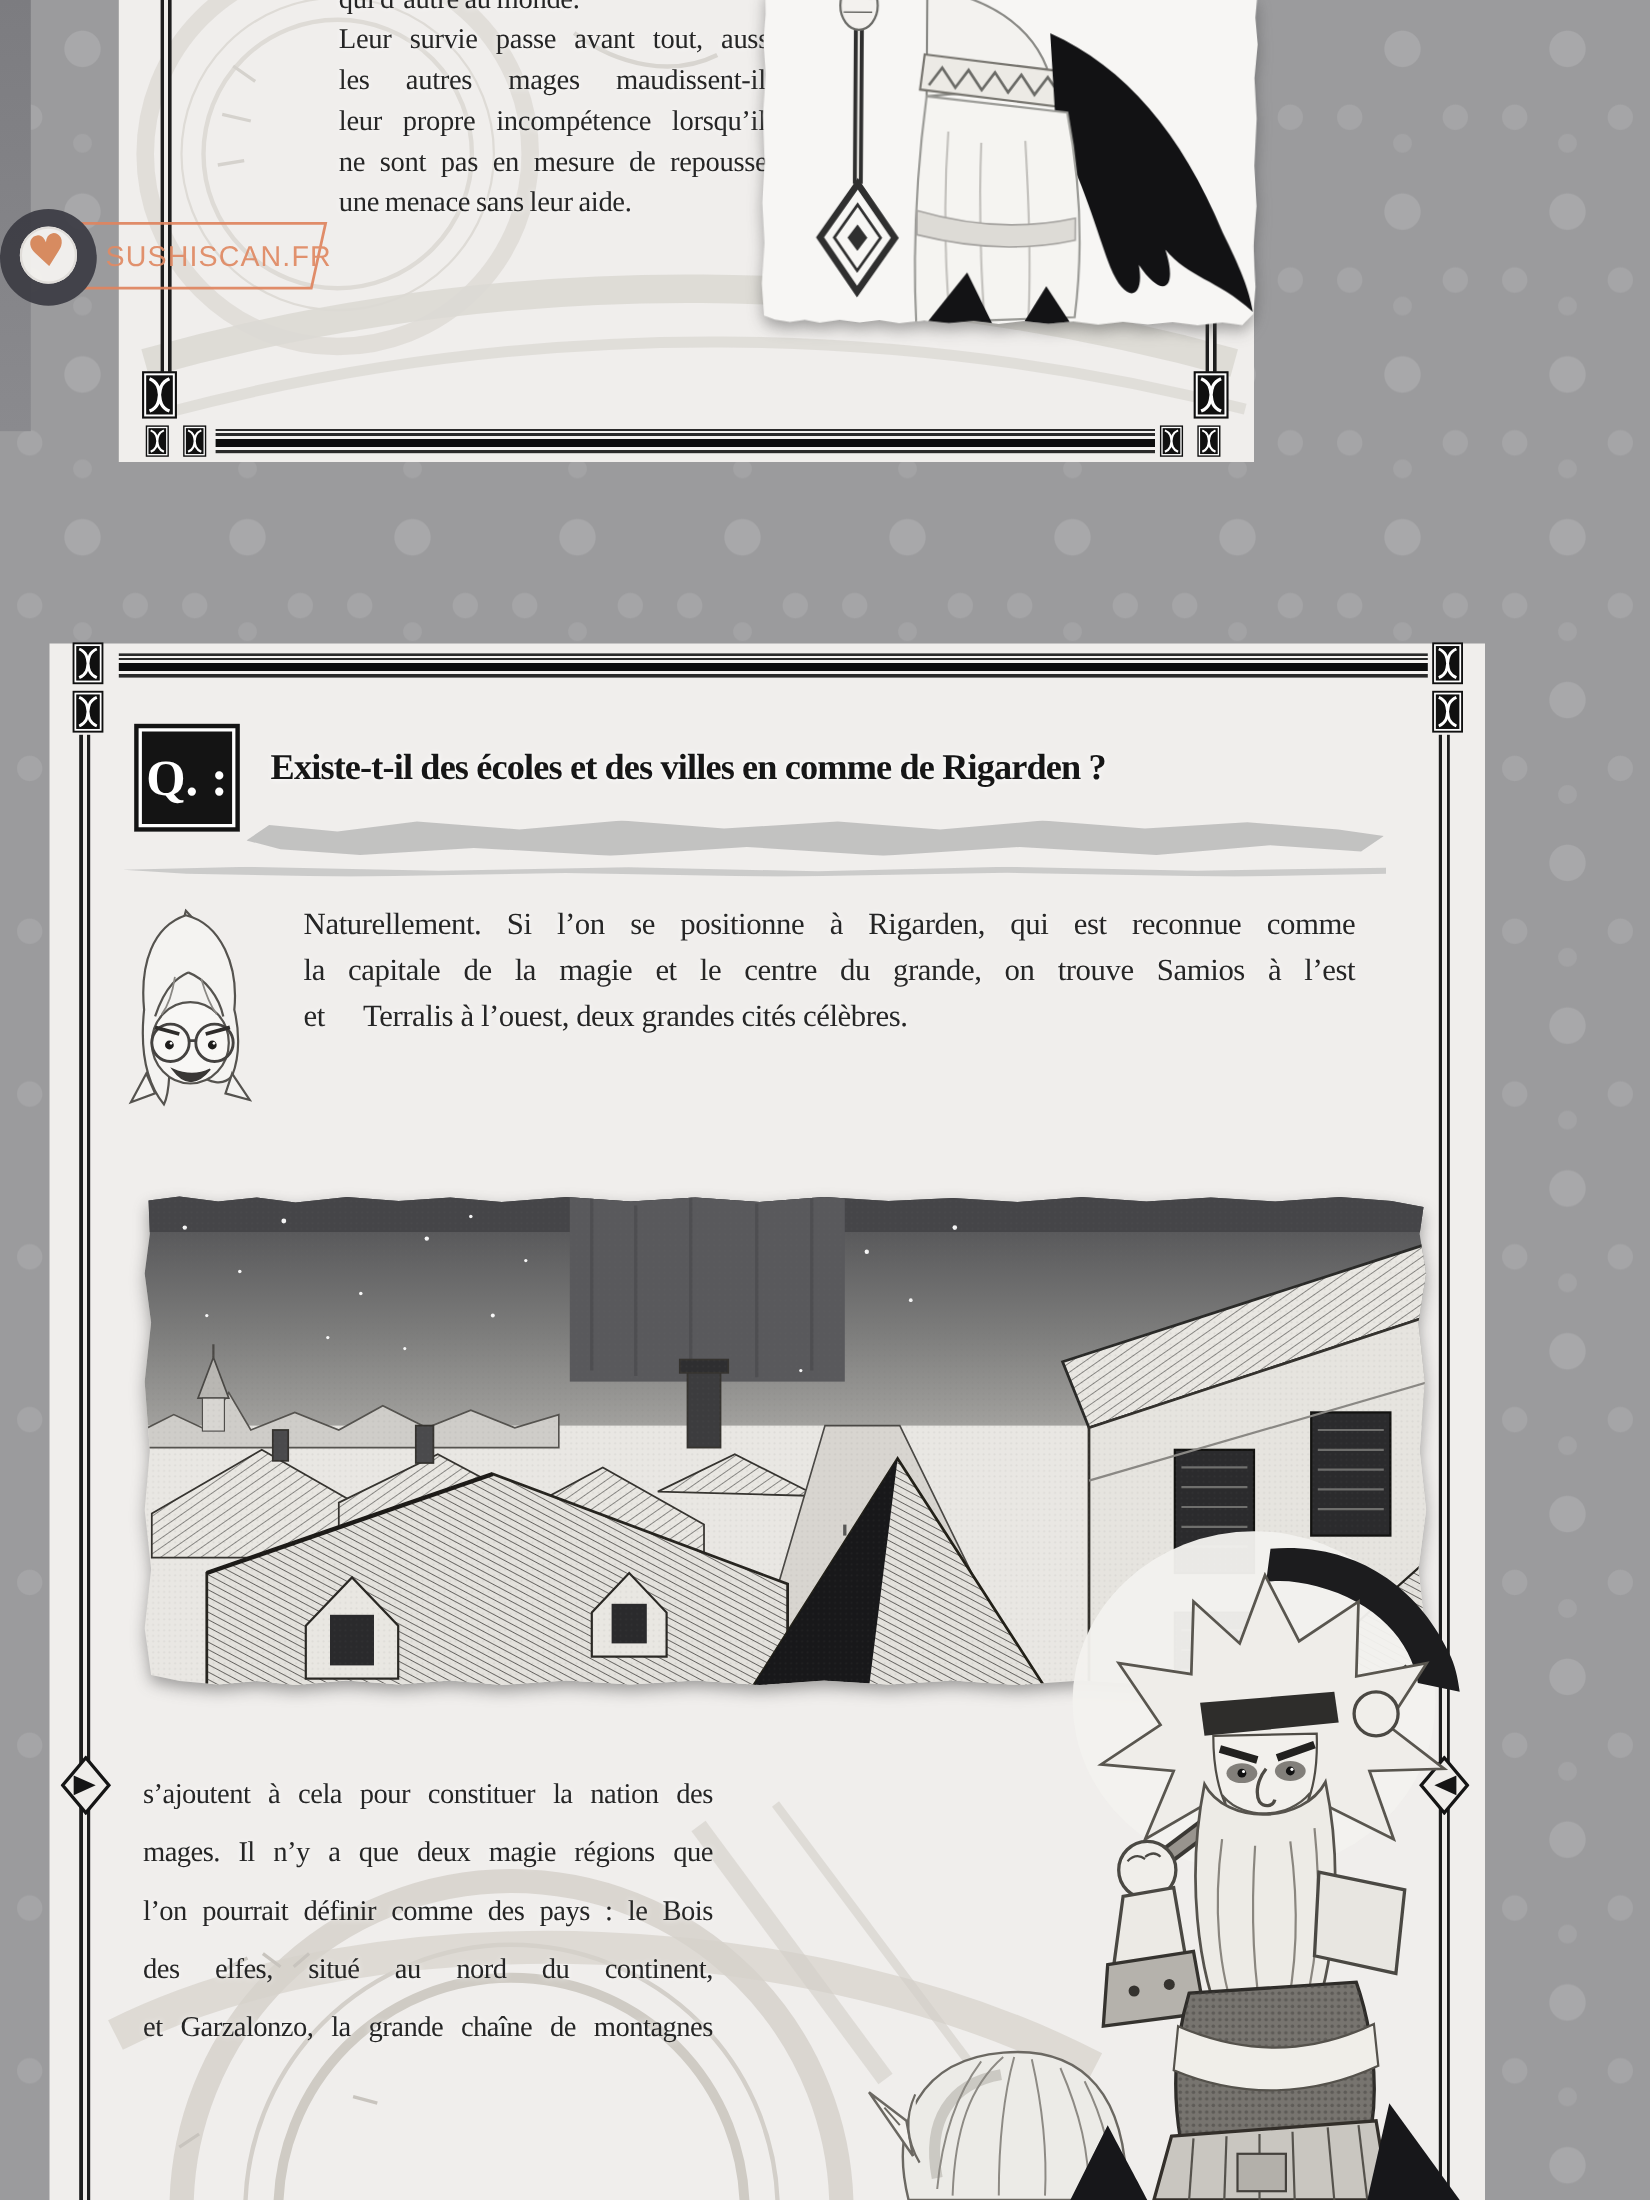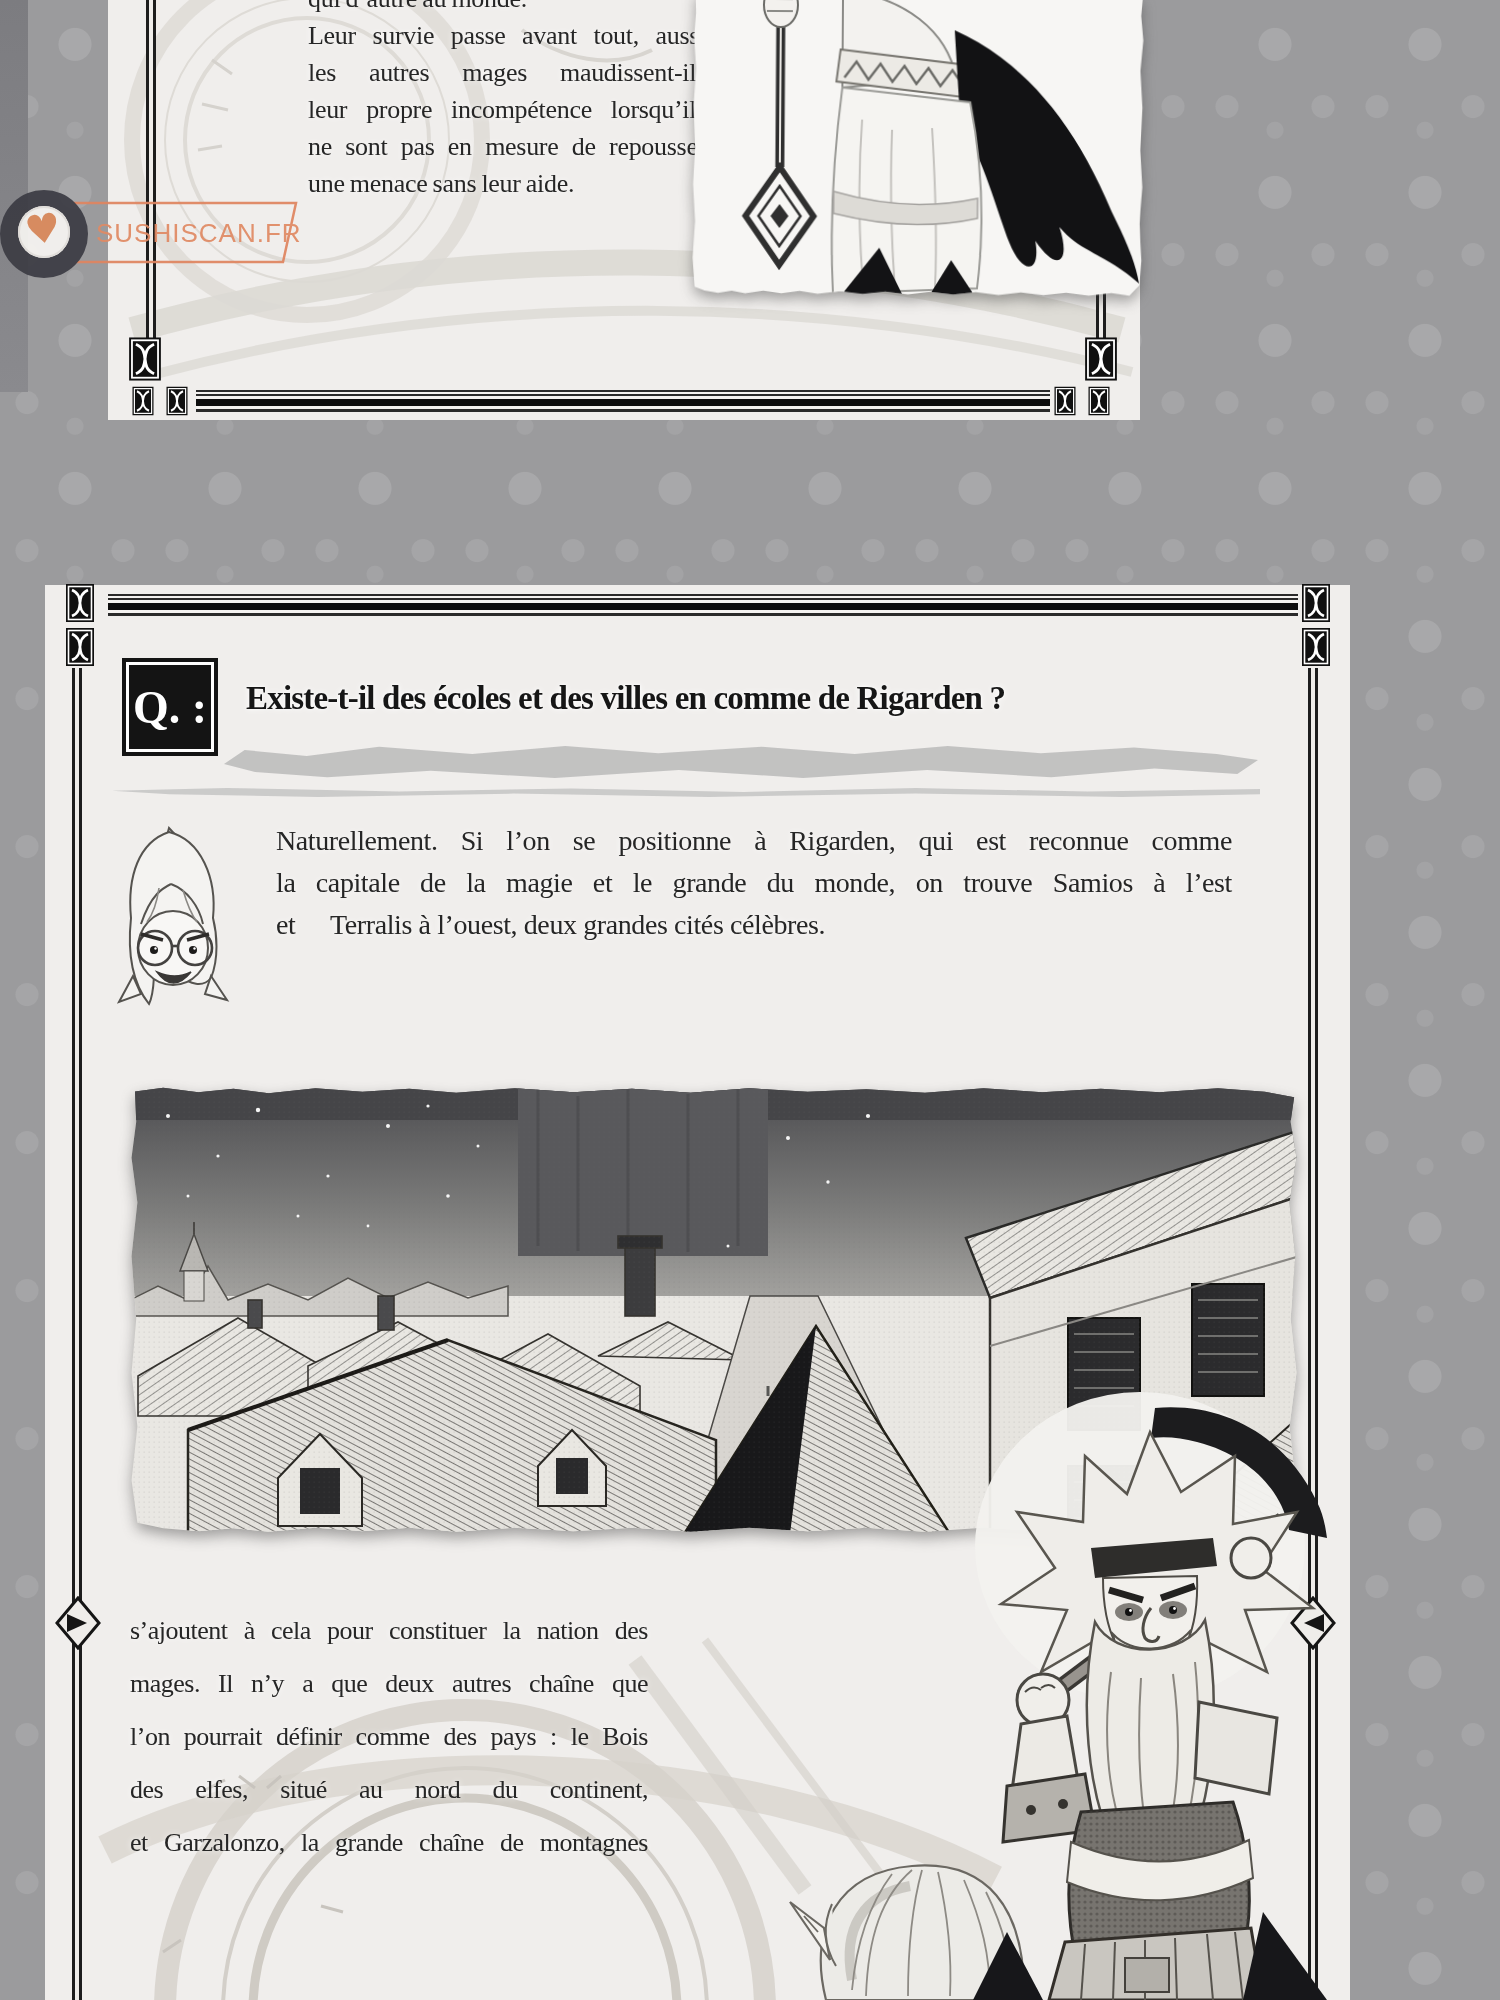--- a/index.html
+++ b/index.html
@@ -200,21 +200,21 @@
     <path d="M38,108 L60,114 M106,108 L84,114" stroke="#2e2c2a" stroke-width="3.4"></path>
     <circle cx="51" cy="124" r="4" fill="#1d1c1b"></circle>
       <circle cx="90" cy="124" r="4" fill="#1d1c1b"></circle>
     <circle cx="52.5" cy="122.5" r="1.2" fill="#fff"></circle>
       <circle cx="91.5" cy="122.5" r="1.2" fill="#fff"></circle>
     <path d="M54,146 Q70,168 88,146 Q72,154 54,146 Z" fill="#3a3836" stroke="#3a3836" stroke-width="1.5"></path>
   </svg>
 
   <div class="abs ink answer" style="left:276px;top:820px;">
     <div class="jus"><span>Naturellement. Si l’on se positionne à Rigarden, qui est reconnue comme</span></div>
-    <div class="jus"><span>la capitale de la magie et le grande du monde, on trouve </span><span style="font-weight: normal;">Samios</span><span> à l’est</span></div>
+    <div class="jus"><span>la capitale de la magie et le centre du grande, on trouve </span><span style="font-weight: normal;">Samios</span><span> à l’est</span></div>
     <div><span>et </span><span style="font-weight: normal; margin-left: 28px;">Terralis</span><span> à l’ouest, deux grandes cités célèbres.</span></div>
   </div>
 
   <div class="abs torn" style="left:128px;top:1086px;width:1172px;height:448px;">
     <div class="tornclip" style="position:absolute;inset:0;background:#e9e7e3;">
       <svg width="1172" height="448" viewBox="0 0 1172 448" preserveAspectRatio="none">
         <defs>
           <linearGradient id="sky" x1="0" y1="0" x2="0" y2="1">
             <stop offset="0" stop-color="#4c4c4f"></stop>
               <stop offset=".6" stop-color="#7d7d7c"></stop>
@@ -308,21 +308,21 @@
           <line x1="862" y1="260" x2="1172" y2="170" stroke="#8a8884" stroke-width="2"></line>
         </g>
         <polygon points="1040,448 1172,330 1172,448" fill="url(#hB)" stroke="#26241f" stroke-width="2"></polygon>
         <rect x="0" y="0" width="1172" height="448" fill="url(#dots)" opacity=".1"></rect>
       </svg>
     </div>
   </div>
 
   <div class="abs ink btext" style="left:130px;top:1604px;">
     <div class="jus">s’ajoutent à cela pour constituer la nation des</div>
-    <div class="jus">mages. Il n’y a que deux autres chaîne que</div>
+    <div class="jus">mages. Il n’y a que deux magie régions que</div>
     <div class="jus">l’on pourrait définir comme des pays : le Bois</div>
     <div class="jus">des elfes, situé au nord du continent,</div>
     <div class="jus">et Garzalonzo, la grande chaîne de montagnes</div>
   </div>
 
   <svg class="abs" style="left:772px;top:1836px;" width="280" height="164" viewBox="0 0 280 164">
     <path d="M54,164 C36,92 66,36 140,30 C214,24 254,70 252,164 Z" fill="#ecebe7" stroke="#6b6862" stroke-width="2.2"></path>
     <path d="M80,144 C70,92 92,58 138,50" fill="none" stroke="#b5b2ac" stroke-width="10" opacity=".6"></path>
     <g fill="none" stroke="#8d8a84" stroke-width="1.8">
       <path d="M140,34 C110,60 96,100 94,160"></path>

